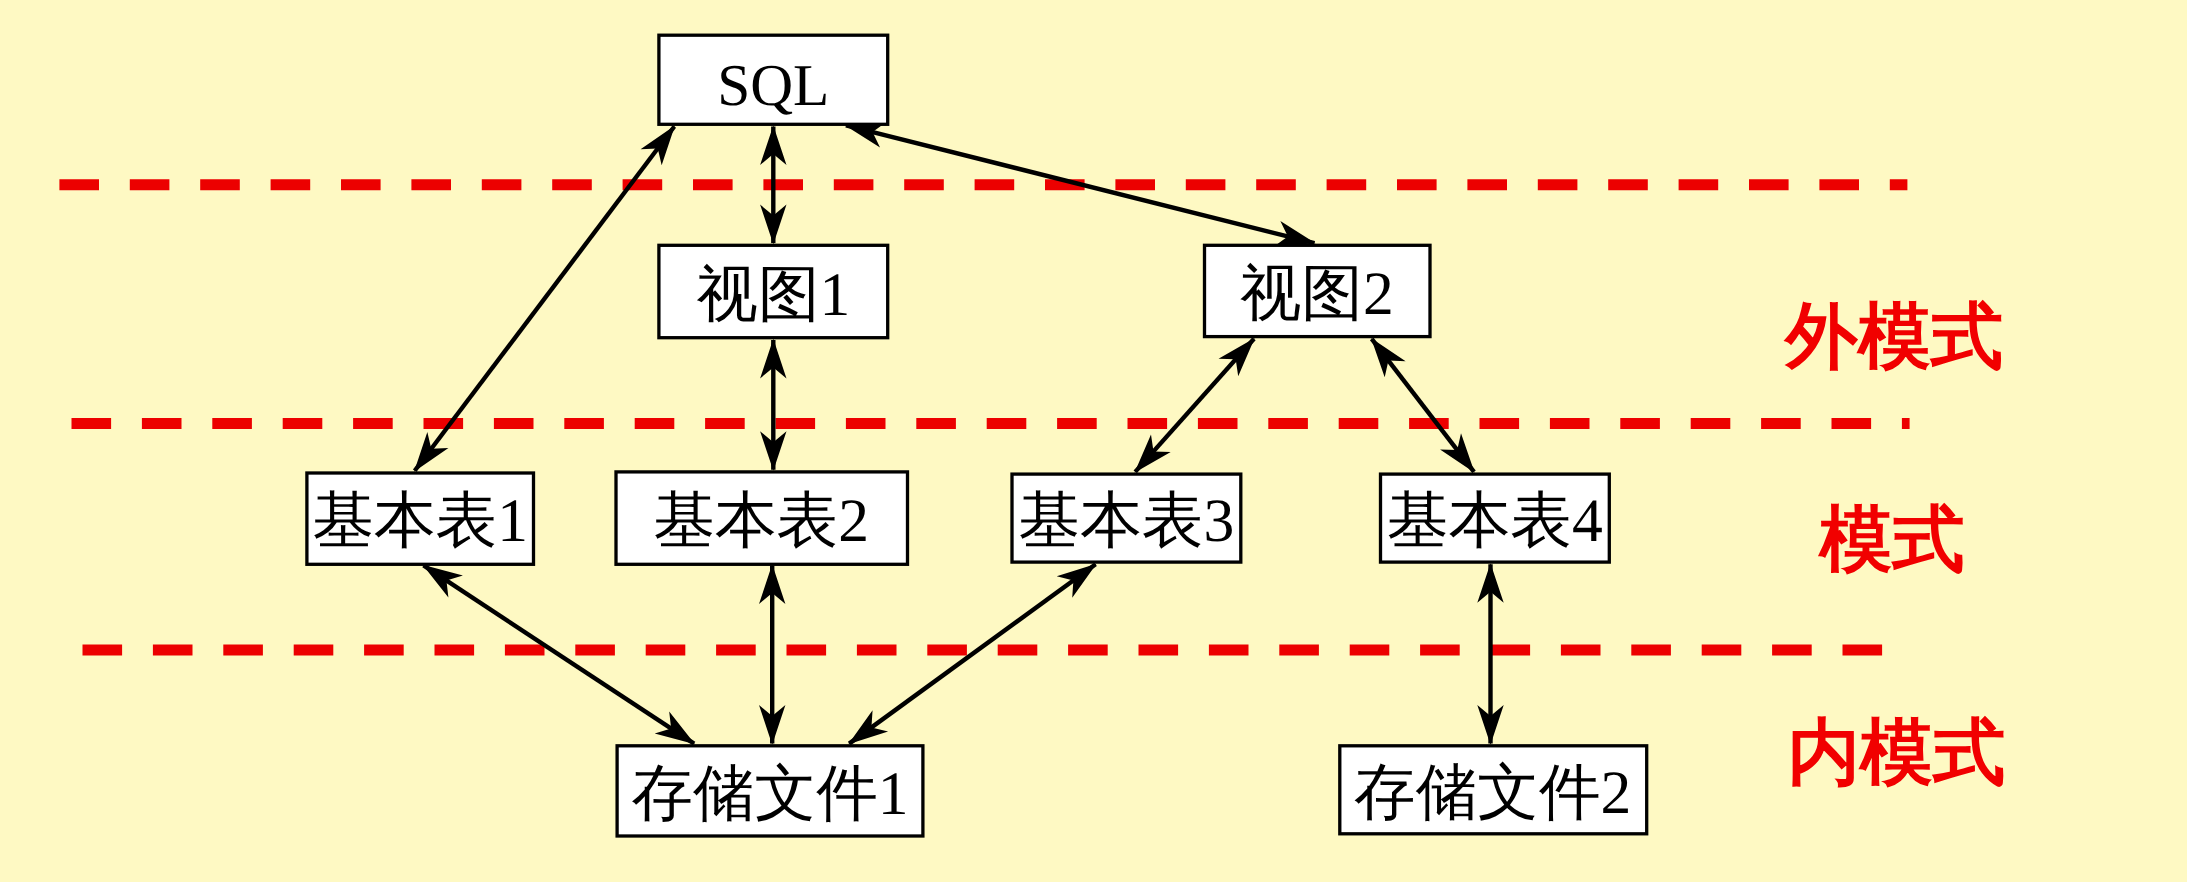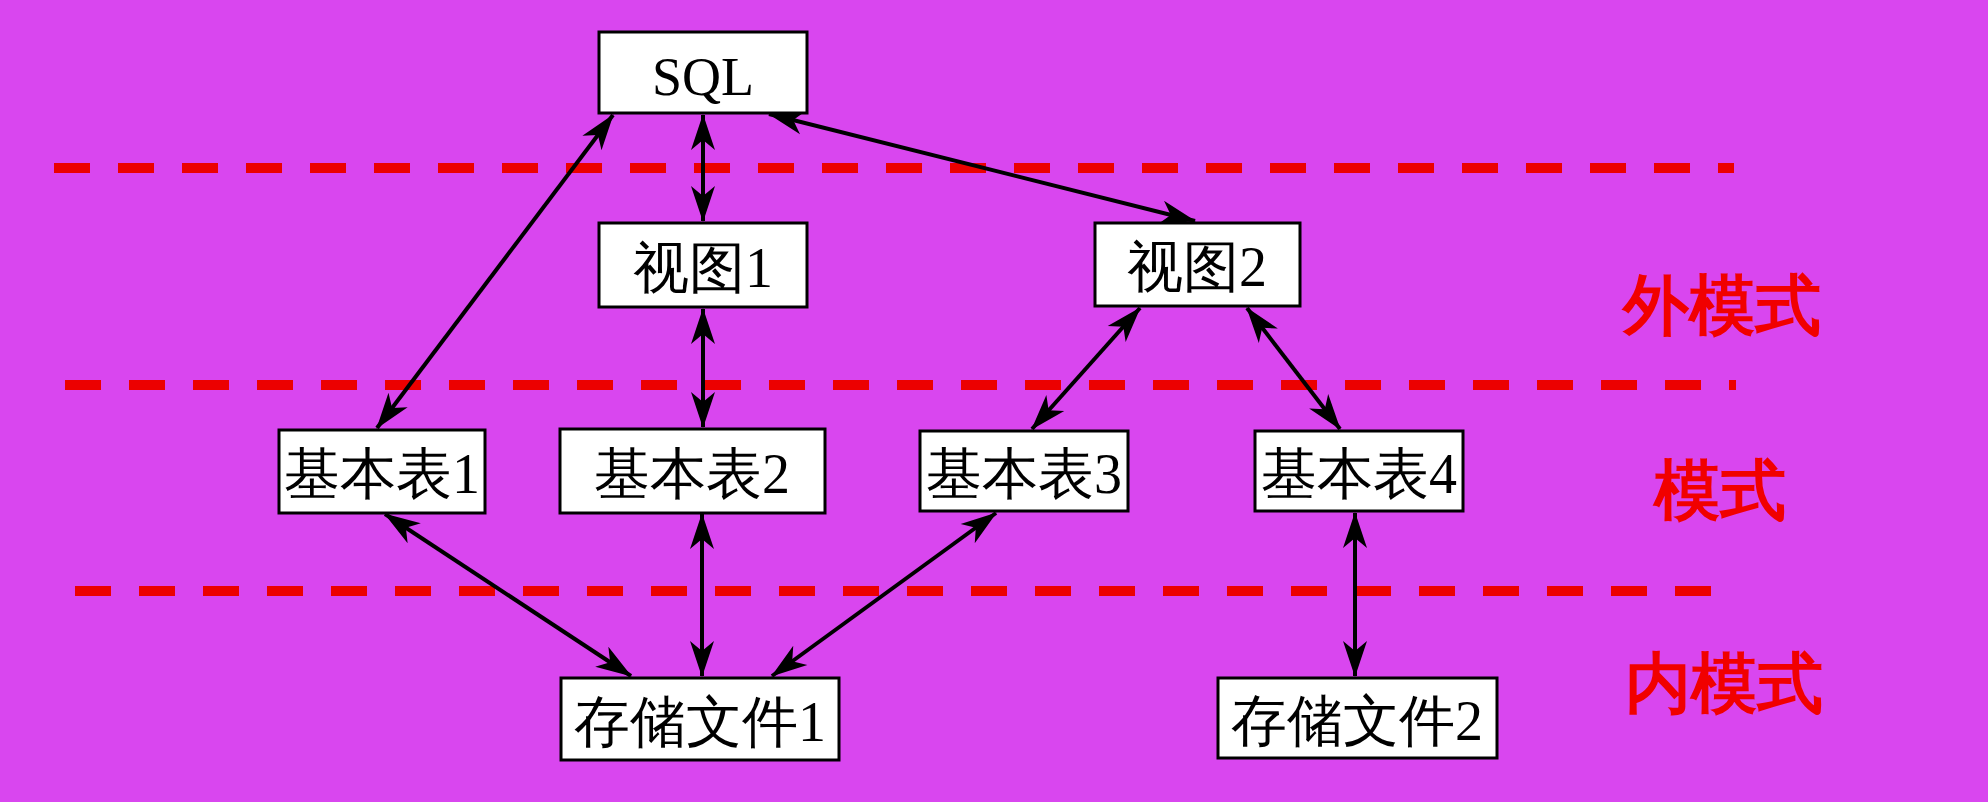--- a/index.html
+++ b/index.html
@@ -4,21 +4,21 @@
 <style>
   html, body {
     margin: 0;
     padding: 0;
     background: #ffffff;
   }
   .canvas {
     position: relative;
     width: 1988px;
     height: 802px;
-    background: #d946ef;
+    background: #fef9c3;
     overflow: hidden;
   }
   svg text.node-label {
     font-family: "Liberation Serif", "DejaVu Serif", serif;
     font-size: 56px;
     fill: #000000;
   }
   svg text.sql-label {
     font-family: "Liberation Serif", "DejaVu Serif", serif;
     font-size: 54px;

